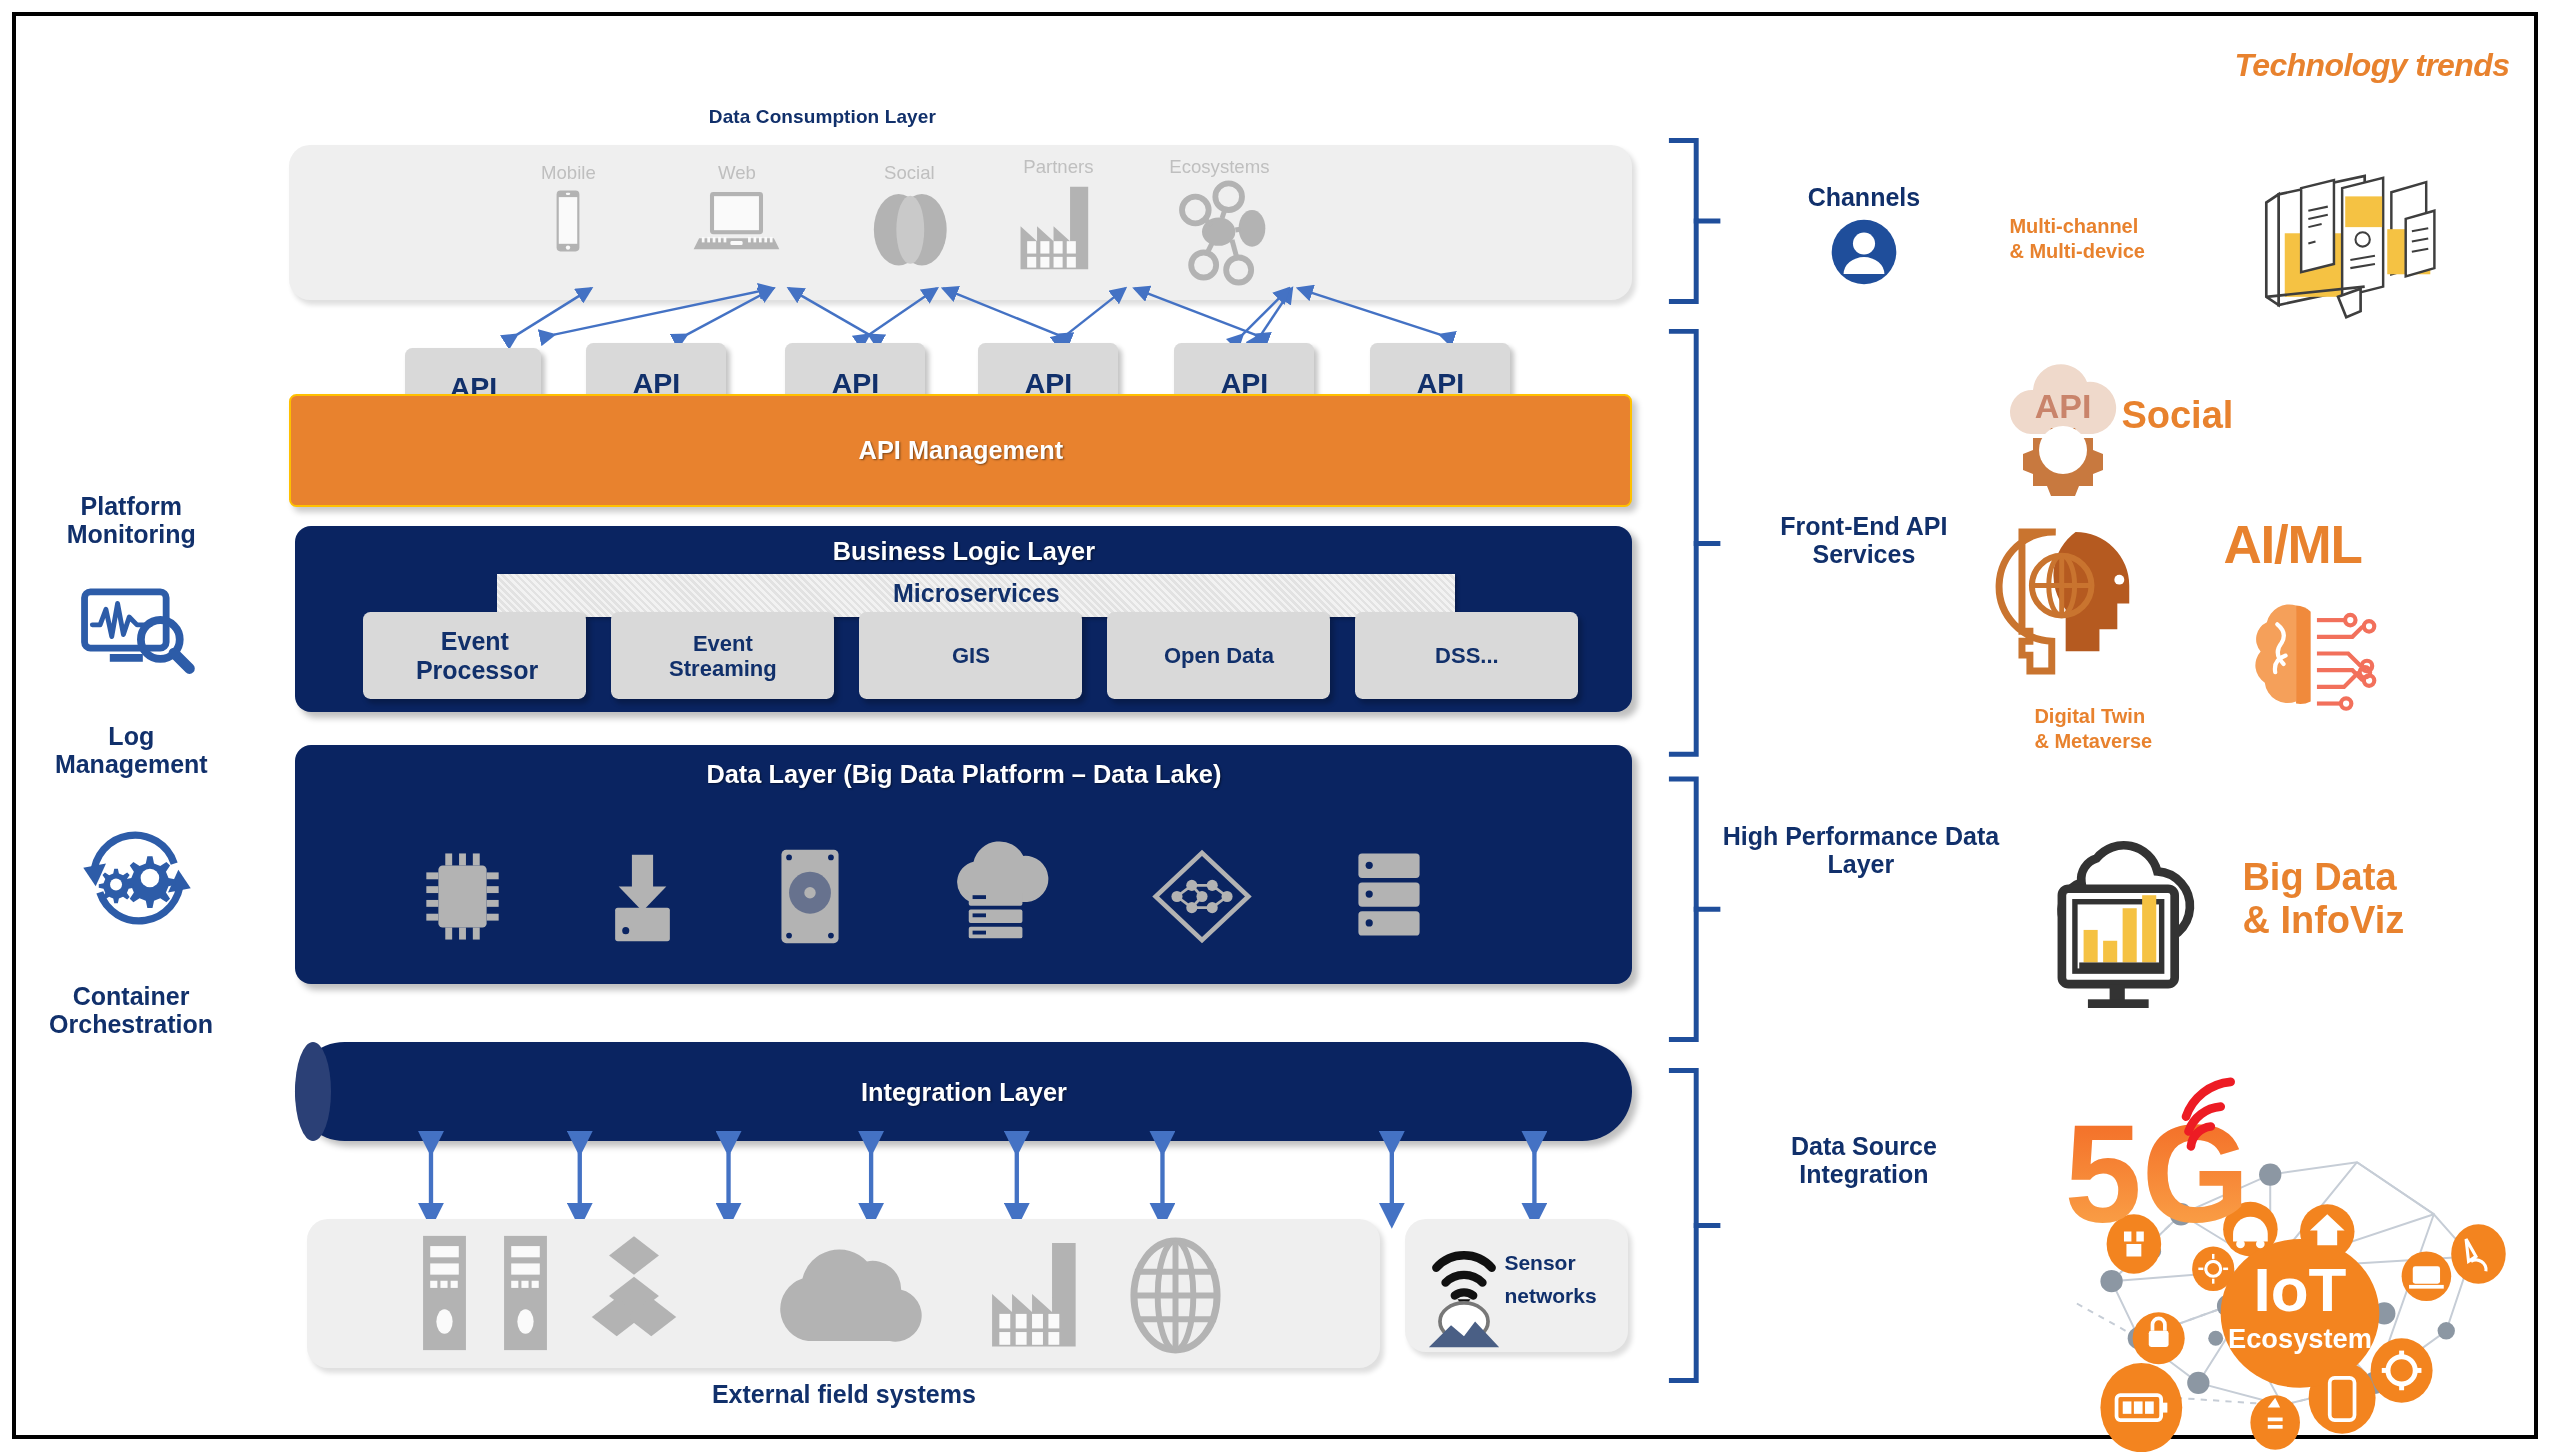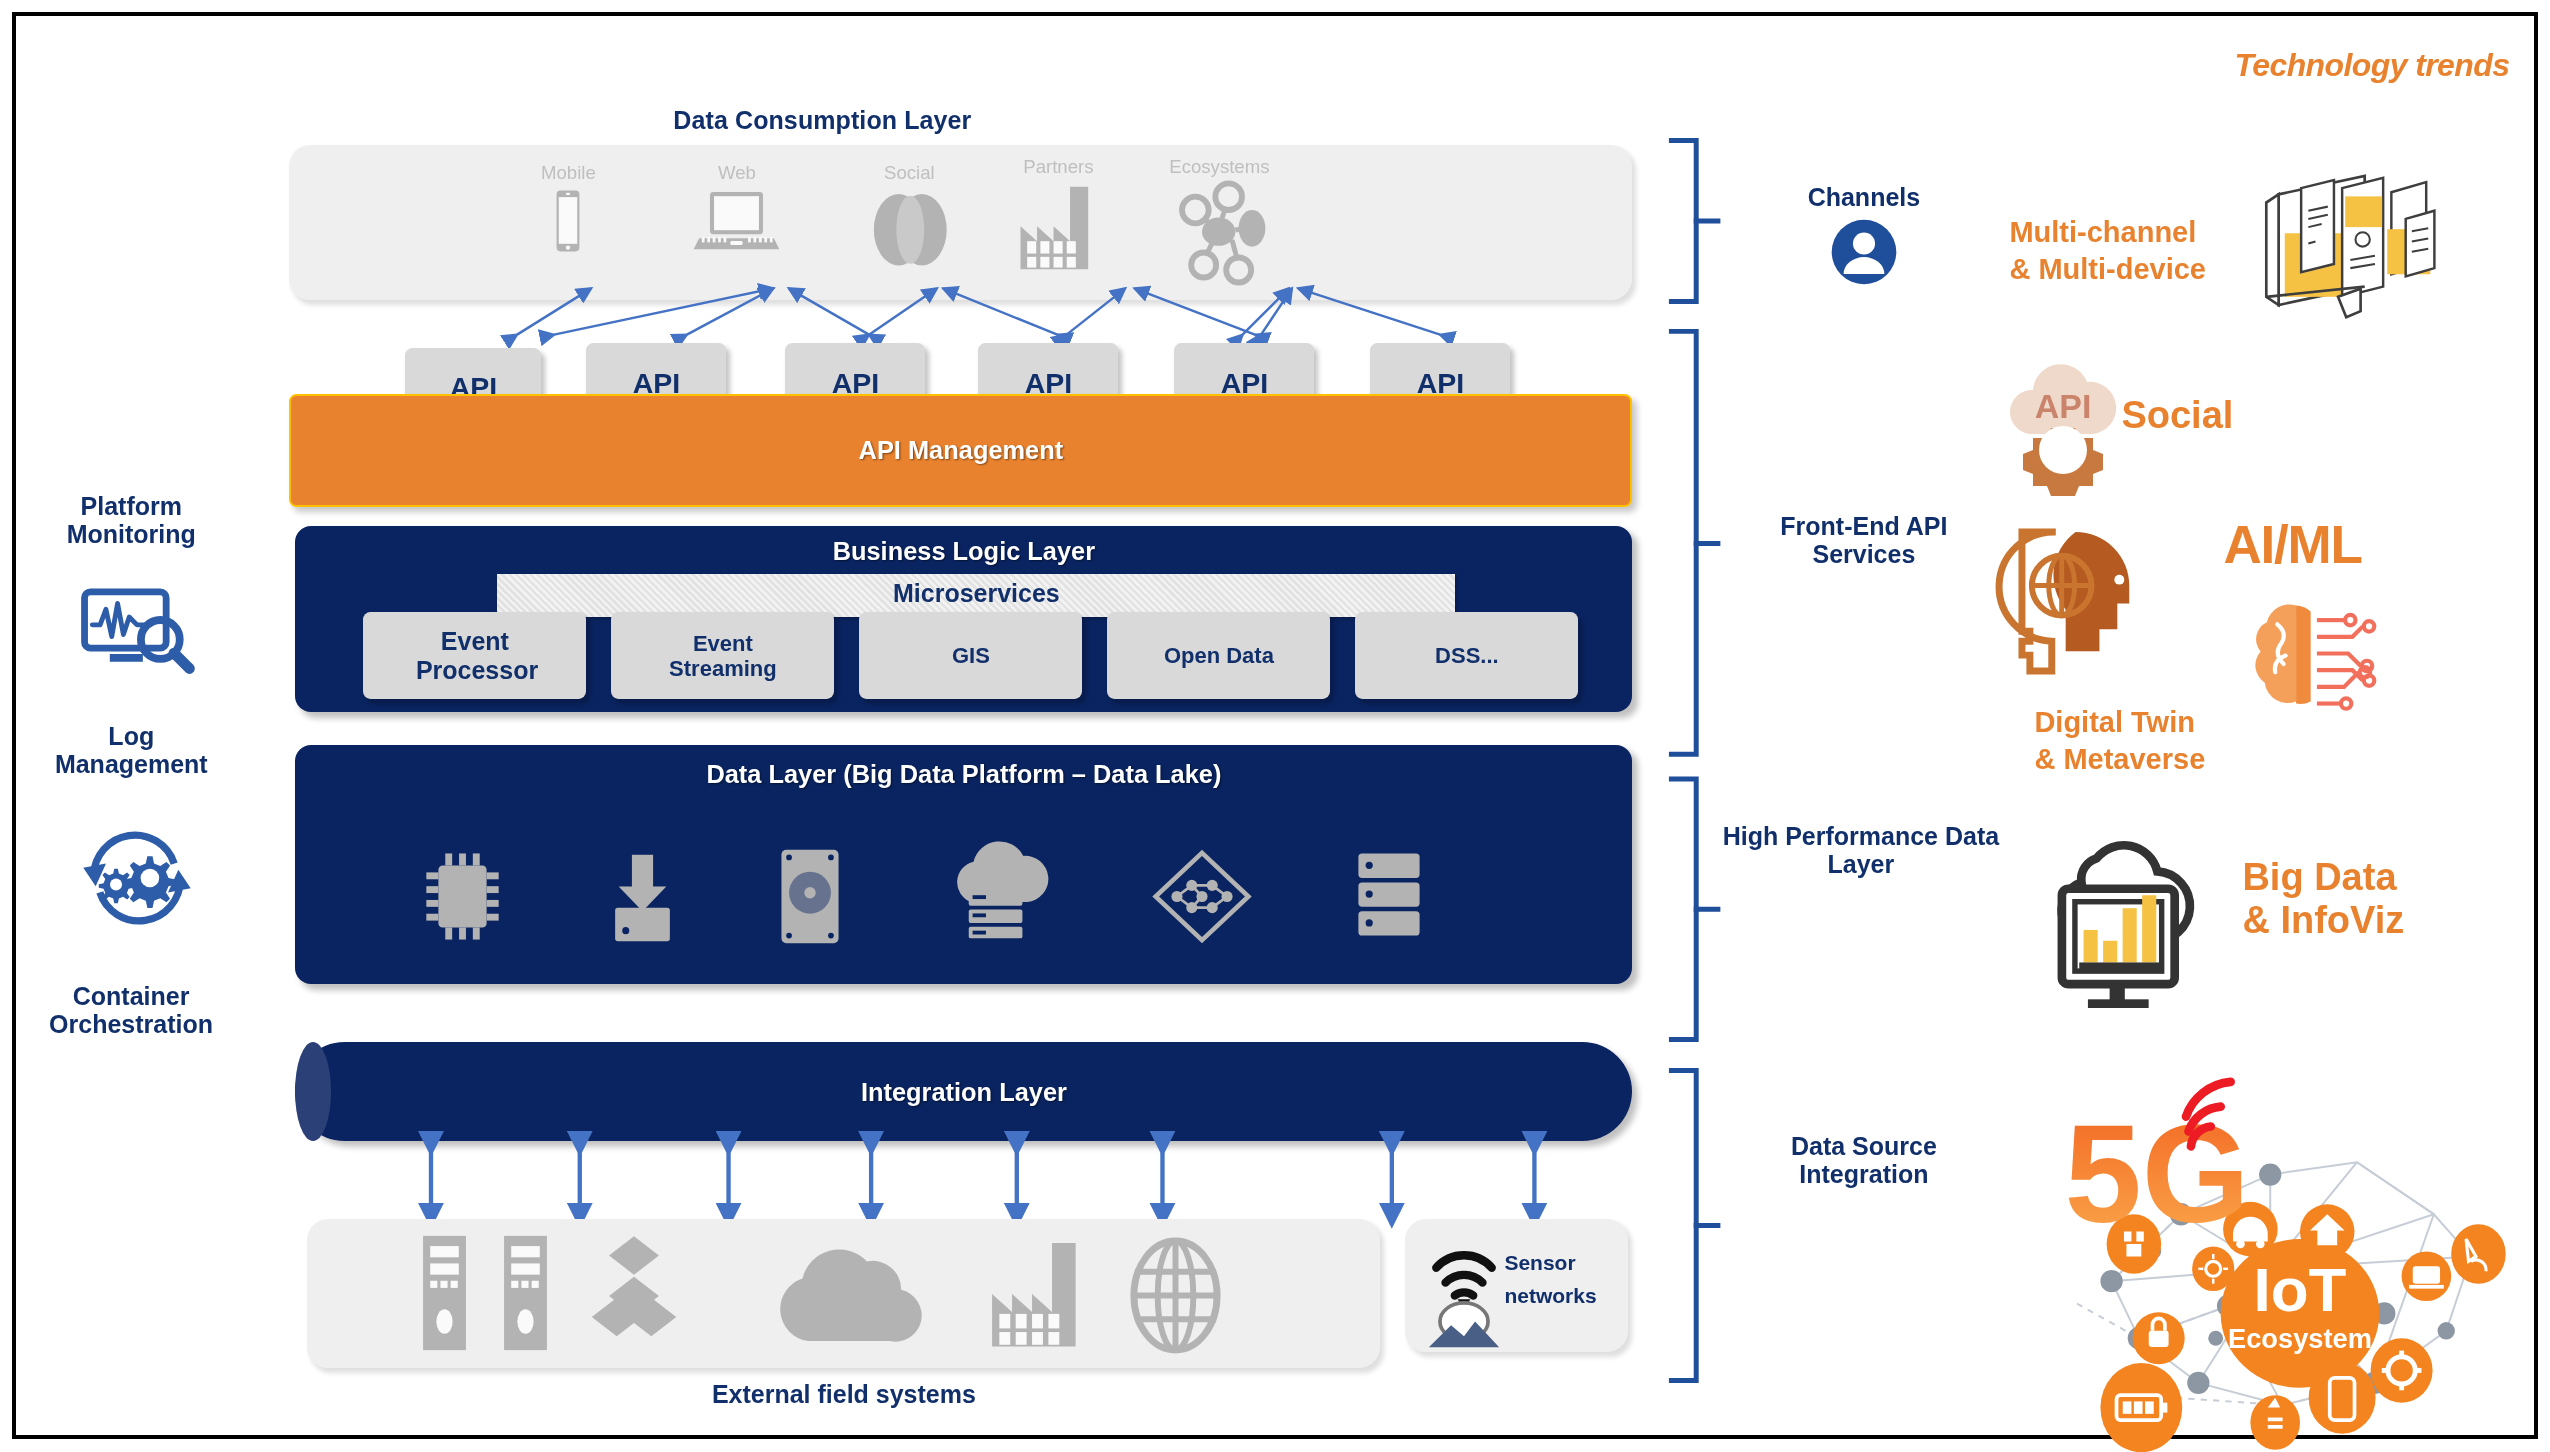--- a/index.html
+++ b/index.html
@@ -34,21 +34,21 @@
     box-shadow: 4.3px 5px 6.2px rgba(0,0,0,.22);
   }
   .chip {
     background: #D9D9D9; border-radius: 7.4px;
     box-shadow: 3.7px 4.3px 5px rgba(0,0,0,.23);
     display: flex; align-items: center; justify-content: center;
     color: #11306B; font-weight: bold;
   }
 
   
-  .layer-title { font-size: 25px; font-weight: bold; letter-spacing: 0.1px; }
+  .layer-title { font-size: 19px; font-weight: bold; letter-spacing: 0.1px; }
   .bigtitle-white { color: #fff; font-size: 25.4px; font-weight: bold;
      text-shadow: 1.2px 1.2px 1.9px rgba(0,0,0,.45); }
 
   .ch-label { font-size: 18.6px; color: #BFBFBF; text-align: center; font-weight: normal; }
 
   
   .side-label {
     font-size: 25px; font-weight: bold; color: #11306B;
     text-align: center; line-height: 1.12;
   }
@@ -56,21 +56,21 @@
     font-size: 25px; font-weight: bold; color: #11306B;
     text-align: center; line-height: 1.1;
   }
 
   
   .trend-title {
     font-size: 32px; font-weight: bold; font-style: italic;
     color: #E8822E; text-align: right; letter-spacing: -0.6px;
   }
   .trend-label {
-    font-size: 29px; font-weight: bold; color: #E8822E; line-height: 1.25;
+    font-size: 20px; font-weight: bold; color: #E8822E; line-height: 1.25;
   }
   .trend-big { font-size: 53px; font-weight: bold; color: #E8822E; line-height: 1; }
   .trend-mid { font-size: 38px; font-weight: bold; color: #E8822E; line-height: 1.12; }
 
   svg { display: block; overflow: visible; }
 </style>
 </head>
 <body>
 
 <div id="frame">

